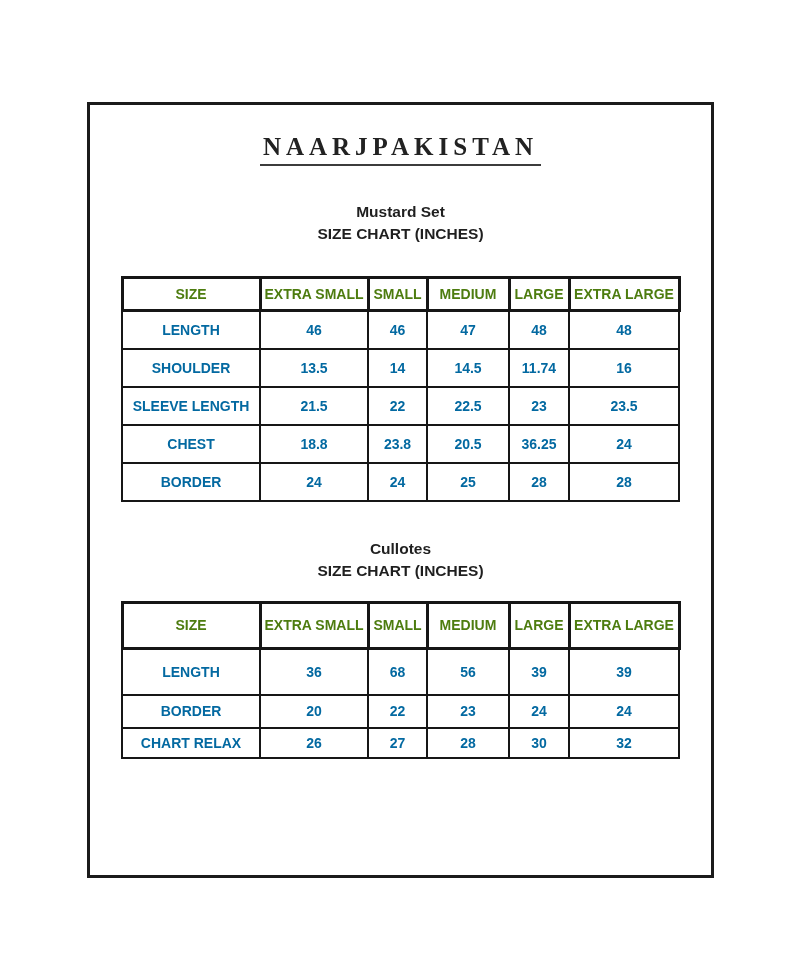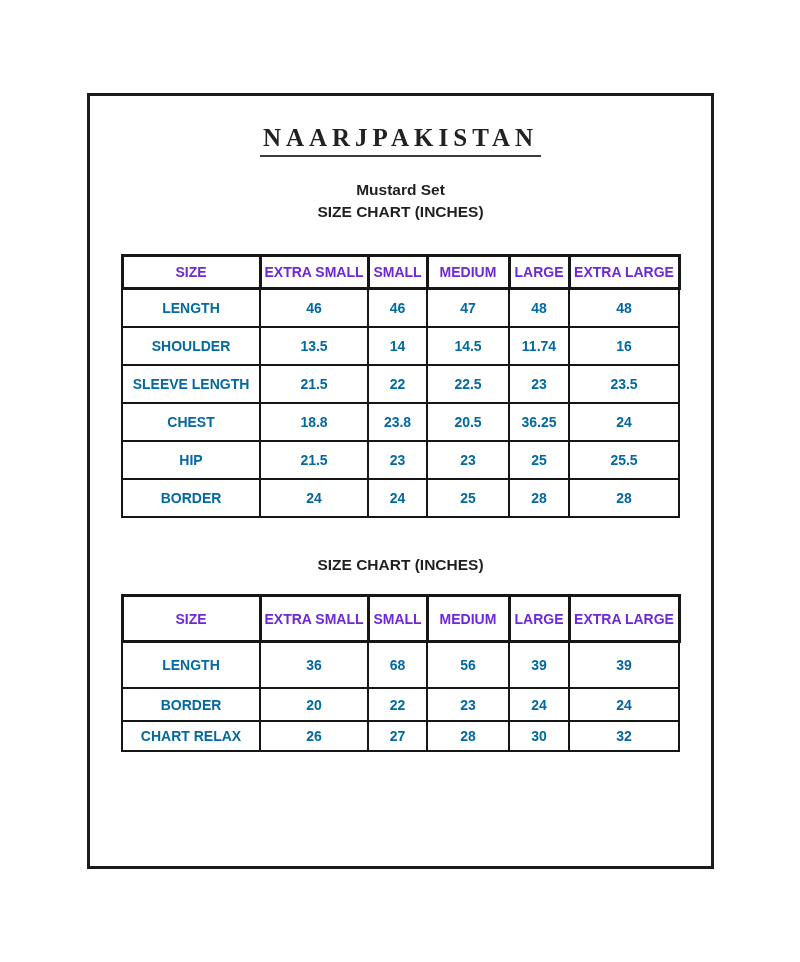--- a/index.html
+++ b/index.html
@@ -2,48 +2,48 @@
 <html><head>
 <meta charset="utf-8">
 <style>
   html,body{margin:0;padding:0;}
   body{
     width:800px;height:962px;background:#ffffff;
     font-family:"Liberation Sans",sans-serif;color:#1a1a1a;
     position:relative;overflow:hidden;
   }
   .frame{
-    position:absolute;left:87px;top:93px;width:627px;height:776px;
+    position:absolute;left:87px;top:102px;width:627px;height:776px;
     border:3px solid #1b1b1b;box-sizing:border-box;background:#fff;
     display:flex;flex-direction:column;align-items:center;
   }
   .brand{
     margin-top:28px;
     font-family:"Liberation Serif","DejaVu Serif",serif;
     font-weight:700;font-size:25px;letter-spacing:5px;
     color:#222;
     border-bottom:2px solid #3c3c3c;
     padding:0 3px 3px 3px;
     white-space:nowrap;
   }
   .heading{
     text-align:center;line-height:1.45;
     font-size:15.5px;font-weight:600;color:#1f1f1f;
   }
-  .heading-1{margin-top:22px;}
+  .heading-1{margin-top:35px;}
   .heading-2{margin-top:36px;}
   table{
     border-collapse:collapse;table-layout:fixed;width:557px;
     text-align:center;background:#fff;
   }
   .t1{margin-top:30px;}
   .t2{margin-top:18px;}
   th{
     border:3px solid #161616;
-    font-size:14px;font-weight:600;color:#6d28d9;
+    font-size:14px;font-weight:600;color:#4d7c0f;
     padding:0 2px;overflow:hidden;
   }
   td{
     border:2px solid #161616;
     font-size:14px;font-weight:600;color:#0369a1;
     padding:0 2px;overflow:hidden;
   }
   .t1 th{height:30px;}
   .t1 td{height:36px;}
   .t2 th{height:43px;}
@@ -111,39 +111,32 @@
       </tr>
       <tr>
         <td>CHEST</td>
         <td>18.8</td>
         <td>23.8</td>
         <td>20.5</td>
         <td>36.25</td>
         <td>24</td>
       </tr>
       <tr>
-        <td>HIP</td>
-        <td>21.5</td>
-        <td>23</td>
-        <td>23</td>
-        <td>25</td>
-        <td>25.5</td>
-      </tr>
-      <tr>
         <td>BORDER</td>
         <td>24</td>
         <td>24</td>
         <td>25</td>
         <td>28</td>
         <td>28</td>
       </tr>
     </tbody>
   </table>
 
   <div class="heading heading-2">
+    <div>Cullotes</div>
     <div>SIZE CHART (INCHES)</div>
   </div>
 
   <table class="t2">
     <colgroup>
       <col class="c0">
         <col class="c1">
         <col class="c2">
         <col class="c3">
         <col class="c4">

